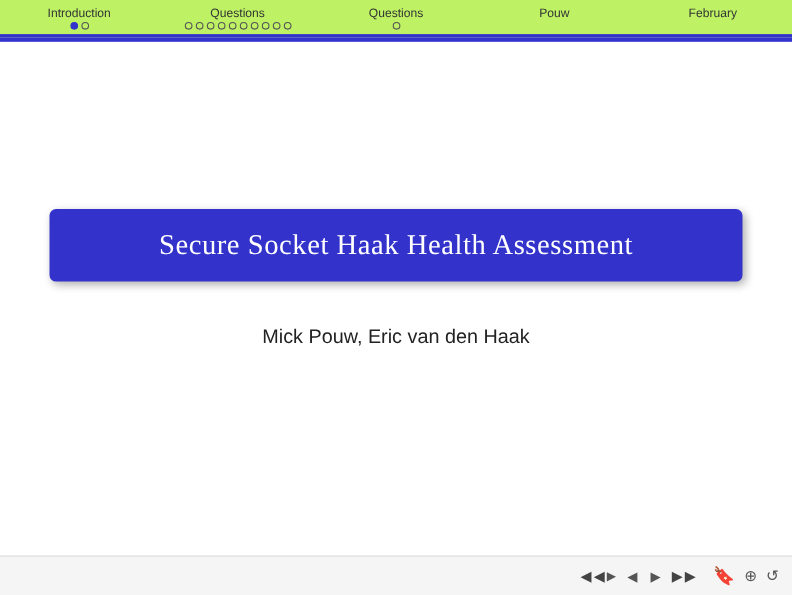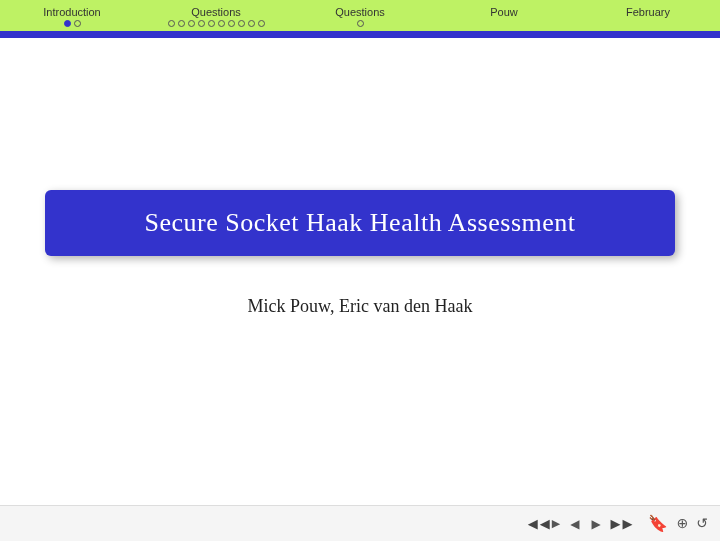--- a/index.html
+++ b/index.html
@@ -94,21 +94,21 @@
       color: #ffffff;
       font-size: 26px;
       font-family: 'Computer Modern', 'Latin Modern', Georgia, serif;
       letter-spacing: 0.5px;
     }
 
     .author-text {
       font-size: 18px;
       color: #222222;
       margin-bottom: 30px;
-      font-family: Liberation Serif, serif;
+      font-family: Liberation Sans, sans-serif;
     }
 
     .date-text {
       font-size: 18px;
       color: #222222;
       font-family: 'Computer Modern', 'Latin Modern', Georgia, serif;
     }
 
     
     .bottom-bar {

